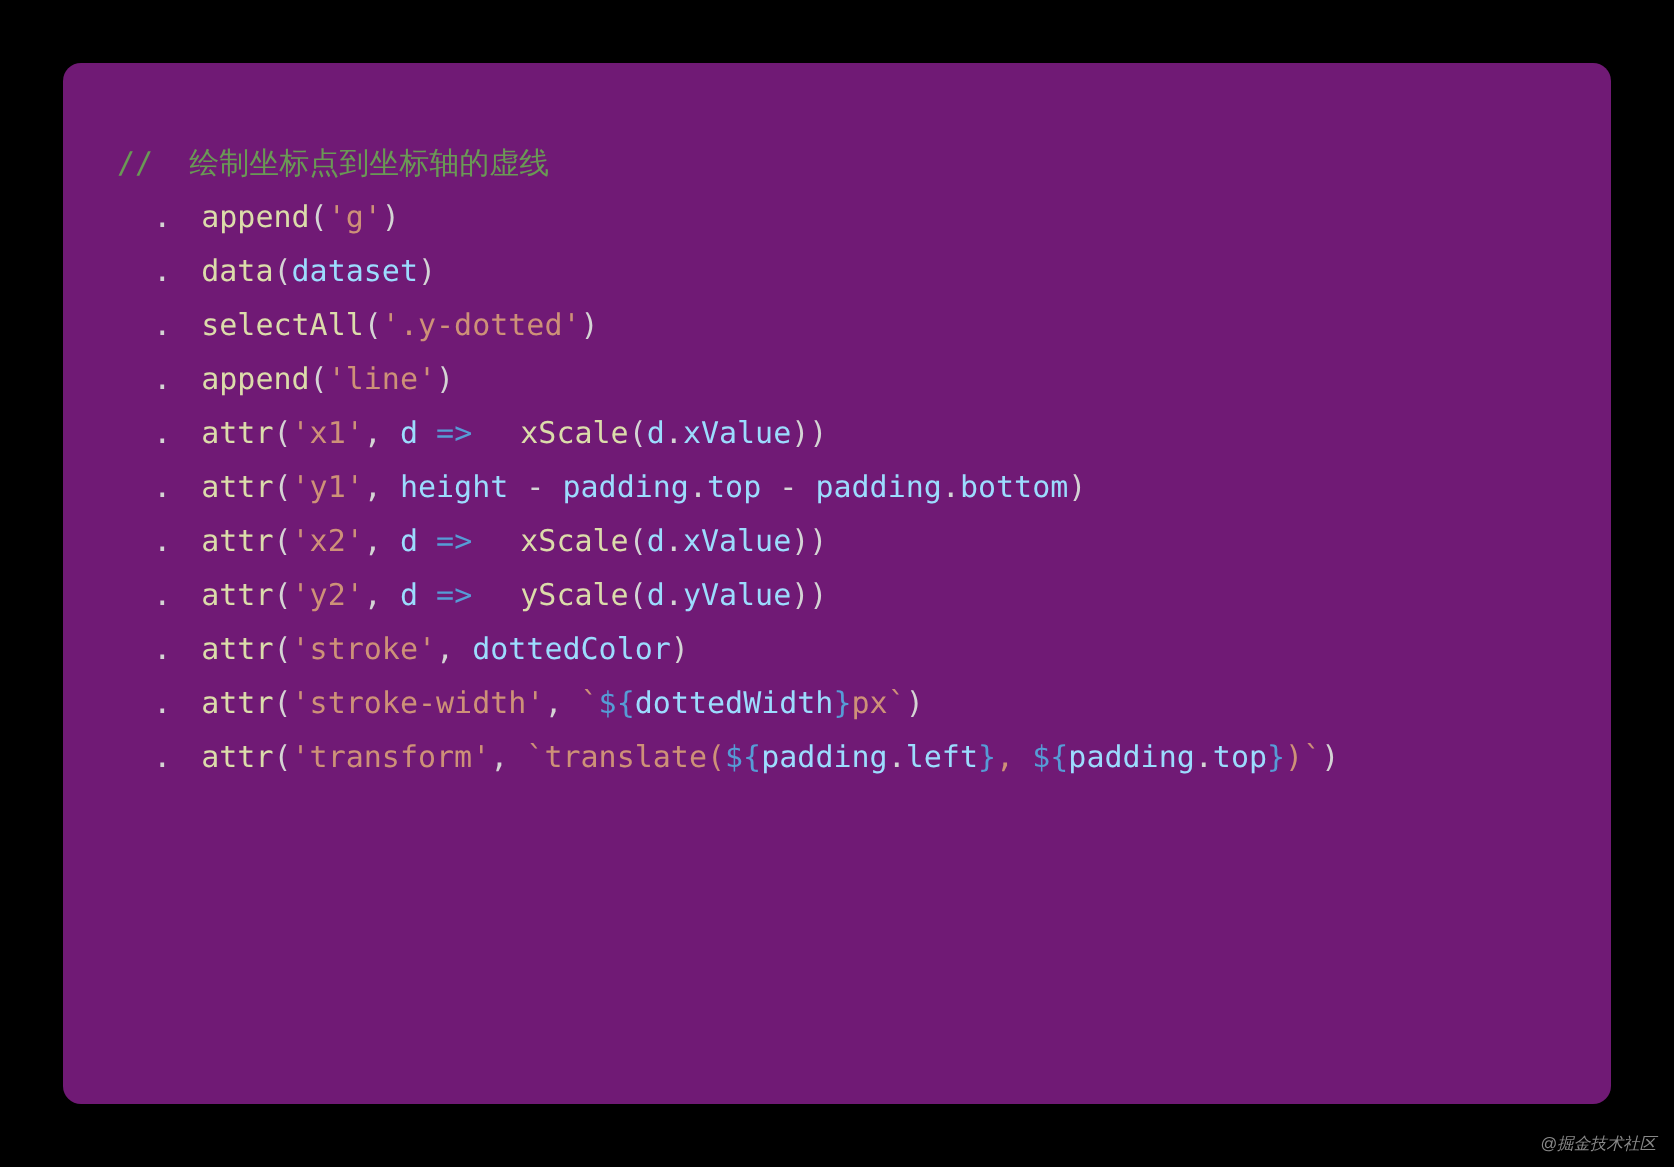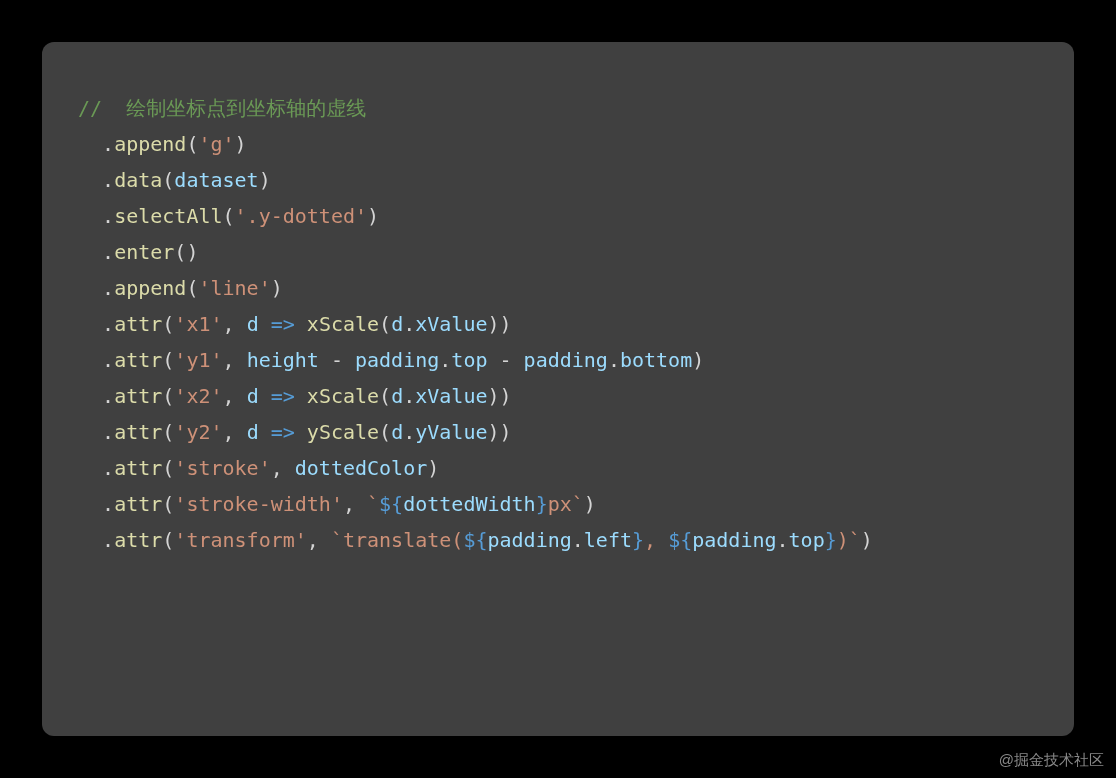--- a/index.html
+++ b/index.html
@@ -13,60 +13,60 @@
     height: 778px;
     position: relative;
     font-family: 'SF Mono', 'Monaco', 'Menlo', 'Consolas', monospace;
   }
   .code-container {
     position: absolute;
     top: 42px;
     left: 42px;
     right: 42px;
     bottom: 42px;
-    background: #404040;
+    background: #701a75;
     border-radius: 12px;
     padding: 48px 36px;
     overflow: hidden;
   }
   .code-line {
     font-size: 20px;
     line-height: 36px;
     white-space: pre;
     color: #d4d4d4;
   }
   .tok-comment { color: #6a9955; }
   .tok-variable { color: #9cdcfe; }
-  .tok-method { color: #dcdcaa; }
+  .tok-method { color: #dcdcaa; margin-left: 20px; }
   .tok-punct { color: #d4d4d4; }
   .tok-string { color: #ce9178; }
   .tok-param { color: #9cdcfe; }
   .tok-arrow { color: #569cd6; }
   .tok-prop { color: #9cdcfe; margin-top: 24px; }
   .tok-dot { color: #d4d4d4; }
   .tok-templatedelim { color: #569cd6; }
   .watermark {
     position: absolute;
     bottom: 8px;
     right: 12px;
     color: #888;
-    font-size: 15px;
+    font-size: 11px;
     font-family: sans-serif;
+    font-style: italic;
   }
 </style>
 </head>
 <body>
 
 <div class="code-container">
   <div id="code-block">
       <div class="code-line"><span class="tok-comment">//  绘制坐标点到坐标轴的虚线</span></div>
       <div class="code-line">  <span class="tok-dot">.</span><span class="tok-method">append</span><span class="tok-punct">(</span><span class="tok-string">'g'</span><span class="tok-punct">)</span></div>
       <div class="code-line">  <span class="tok-dot">.</span><span class="tok-method">data</span><span class="tok-punct">(</span><span class="tok-variable">dataset</span><span class="tok-punct">)</span></div>
       <div class="code-line">  <span class="tok-dot">.</span><span class="tok-method">selectAll</span><span class="tok-punct">(</span><span class="tok-string">'.y-dotted'</span><span class="tok-punct">)</span></div>
-      <div class="code-line">  <span class="tok-dot">.</span><span class="tok-method">enter</span><span class="tok-punct">(</span><span class="tok-punct">)</span></div>
       <div class="code-line">  <span class="tok-dot">.</span><span class="tok-method">append</span><span class="tok-punct">(</span><span class="tok-string">'line'</span><span class="tok-punct">)</span></div>
       <div class="code-line">  <span class="tok-dot">.</span><span class="tok-method">attr</span><span class="tok-punct">(</span><span class="tok-string">'x1'</span><span class="tok-punct">, </span><span class="tok-param">d</span><span class="tok-punct"> </span><span class="tok-arrow">=&gt;</span><span class="tok-punct"> </span><span class="tok-method">xScale</span><span class="tok-punct">(</span><span class="tok-variable">d</span><span class="tok-dot">.</span><span class="tok-prop">xValue</span><span class="tok-punct">)</span><span class="tok-punct">)</span></div>
       <div class="code-line">  <span class="tok-dot">.</span><span class="tok-method">attr</span><span class="tok-punct">(</span><span class="tok-string">'y1'</span><span class="tok-punct">, </span><span class="tok-variable">height</span><span class="tok-punct"> - </span><span class="tok-variable">padding</span><span class="tok-dot">.</span><span class="tok-prop">top</span><span class="tok-punct"> - </span><span class="tok-variable">padding</span><span class="tok-dot">.</span><span class="tok-prop">bottom</span><span class="tok-punct">)</span></div>
       <div class="code-line">  <span class="tok-dot">.</span><span class="tok-method">attr</span><span class="tok-punct">(</span><span class="tok-string">'x2'</span><span class="tok-punct">, </span><span class="tok-param">d</span><span class="tok-punct"> </span><span class="tok-arrow">=&gt;</span><span class="tok-punct"> </span><span class="tok-method">xScale</span><span class="tok-punct">(</span><span class="tok-variable">d</span><span class="tok-dot">.</span><span class="tok-prop">xValue</span><span class="tok-punct">)</span><span class="tok-punct">)</span></div>
       <div class="code-line">  <span class="tok-dot">.</span><span class="tok-method">attr</span><span class="tok-punct">(</span><span class="tok-string">'y2'</span><span class="tok-punct">, </span><span class="tok-param">d</span><span class="tok-punct"> </span><span class="tok-arrow">=&gt;</span><span class="tok-punct"> </span><span class="tok-method">yScale</span><span class="tok-punct">(</span><span class="tok-variable">d</span><span class="tok-dot">.</span><span class="tok-prop">yValue</span><span class="tok-punct">)</span><span class="tok-punct">)</span></div>
       <div class="code-line">  <span class="tok-dot">.</span><span class="tok-method">attr</span><span class="tok-punct">(</span><span class="tok-string">'stroke'</span><span class="tok-punct">, </span><span class="tok-variable">dottedColor</span><span class="tok-punct">)</span></div>
       <div class="code-line">  <span class="tok-dot">.</span><span class="tok-method">attr</span><span class="tok-punct">(</span><span class="tok-string">'stroke-width'</span><span class="tok-punct">, </span><span class="tok-string">`</span><span class="tok-templatedelim">${</span><span class="tok-variable">dottedWidth</span><span class="tok-templatedelim">}</span><span class="tok-string">px</span><span class="tok-string">`</span><span class="tok-punct">)</span></div>
       <div class="code-line">  <span class="tok-dot">.</span><span class="tok-method">attr</span><span class="tok-punct">(</span><span class="tok-string">'transform'</span><span class="tok-punct">, </span><span class="tok-string">`</span><span class="tok-string">translate(</span><span class="tok-templatedelim">${</span><span class="tok-variable">padding</span><span class="tok-dot">.</span><span class="tok-prop">left</span><span class="tok-templatedelim">}</span><span class="tok-string">, </span><span class="tok-templatedelim">${</span><span class="tok-variable">padding</span><span class="tok-dot">.</span><span class="tok-prop">top</span><span class="tok-templatedelim">}</span><span class="tok-string">)</span><span class="tok-string">`</span><span class="tok-punct">)</span></div>
     </div>
 </div>

